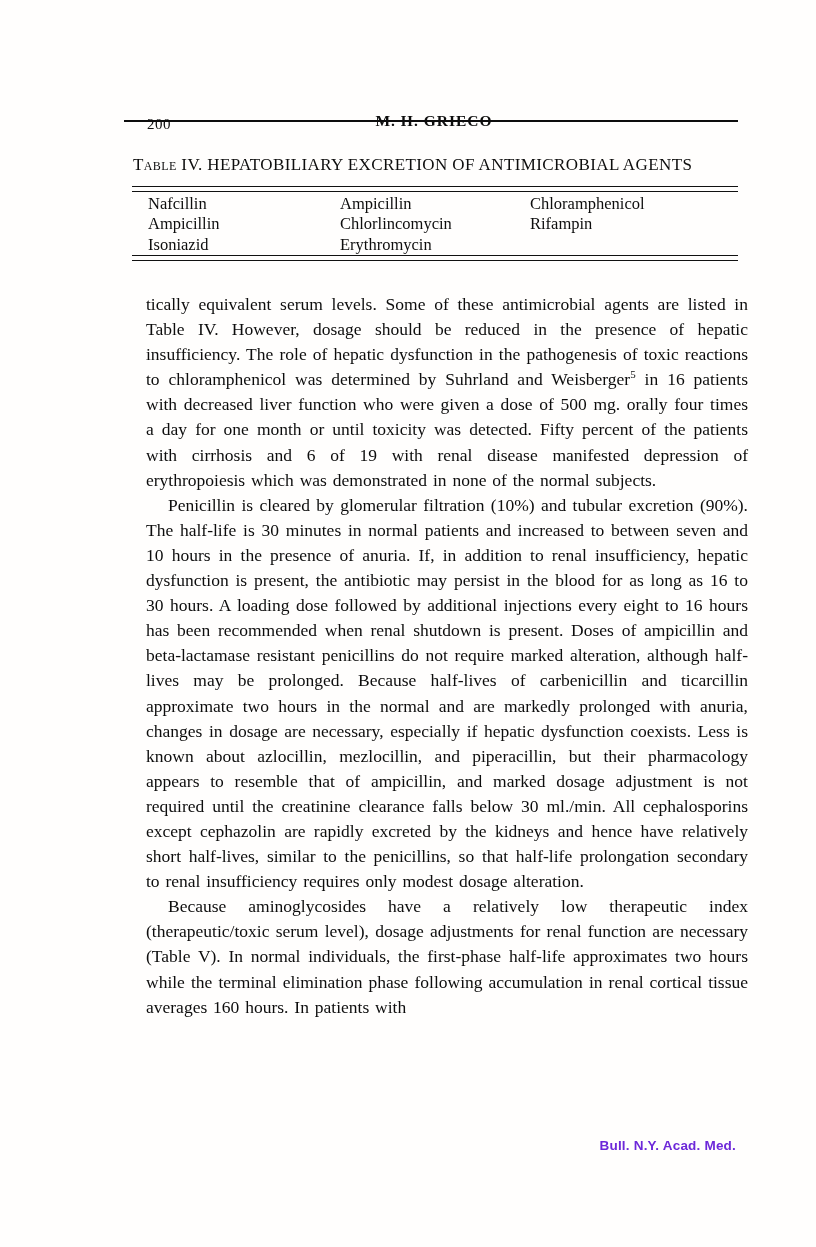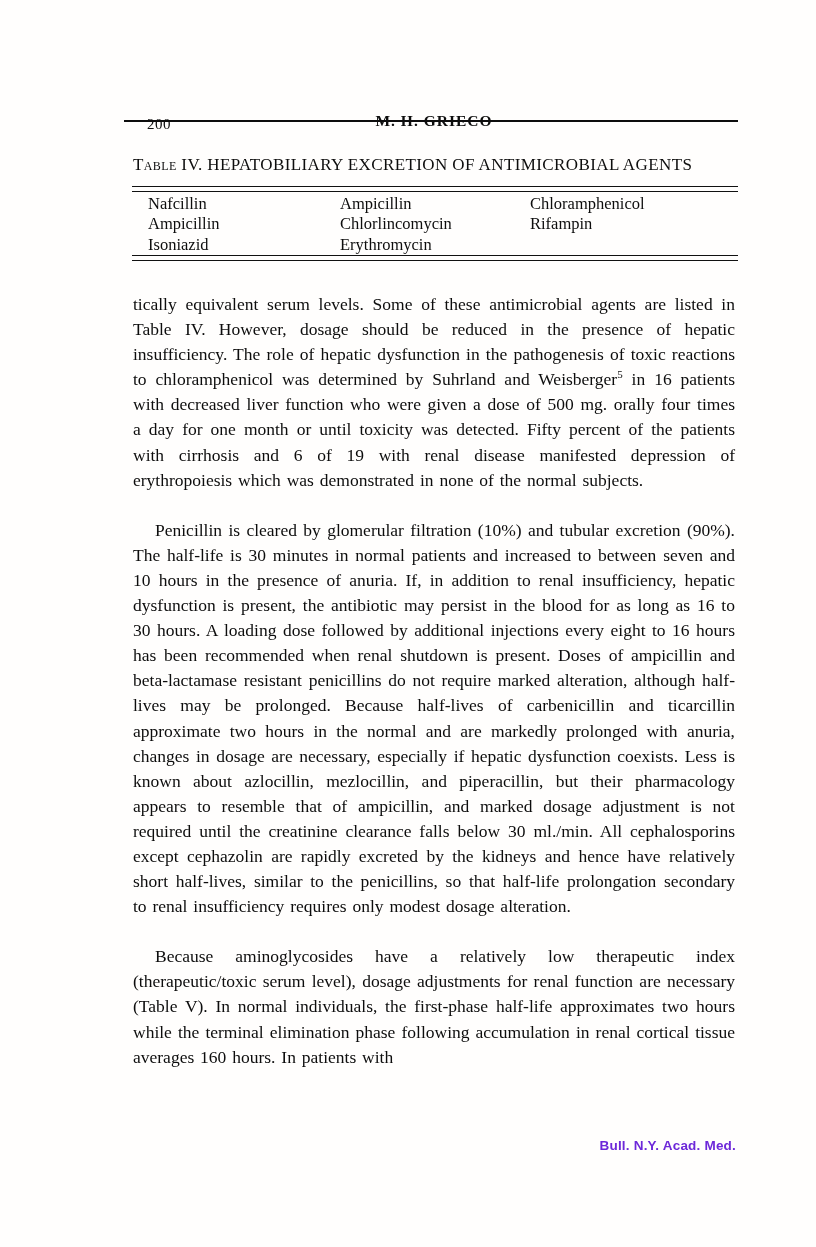--- a/index.html
+++ b/index.html
@@ -60,29 +60,29 @@
     display: grid;
     grid-template-columns: 192px 190px 1fr;
     padding-left: 15px; box-sizing: border-box;
     font-size: 16.5px; line-height: 20.3px;
   }
   .table-grid .col { display: flex; flex-direction: column; }
 
   
   .article-body {
     position: absolute;
-    left: 133px; top: 292px; width: 602px;
+    left: 146px; top: 292px; width: 602px;
     font-size: 17.5px;
     line-height: 25.1px;
     text-align: justify;
     word-spacing: 1.5px;
     font-family: Liberation Serif, serif;
   }
   .article-body p { margin: 0; }
-  .article-body p.indent { text-indent: 22px; margin-top: 25px; }
+  .article-body p.indent { text-indent: 22px; }
   .article-body sup {
     font-size: 11px;
     line-height: 0;
     vertical-align: super;
   }
 
   
   .page-footer {
     position: absolute;
     right: 80px; top: 1138px;

